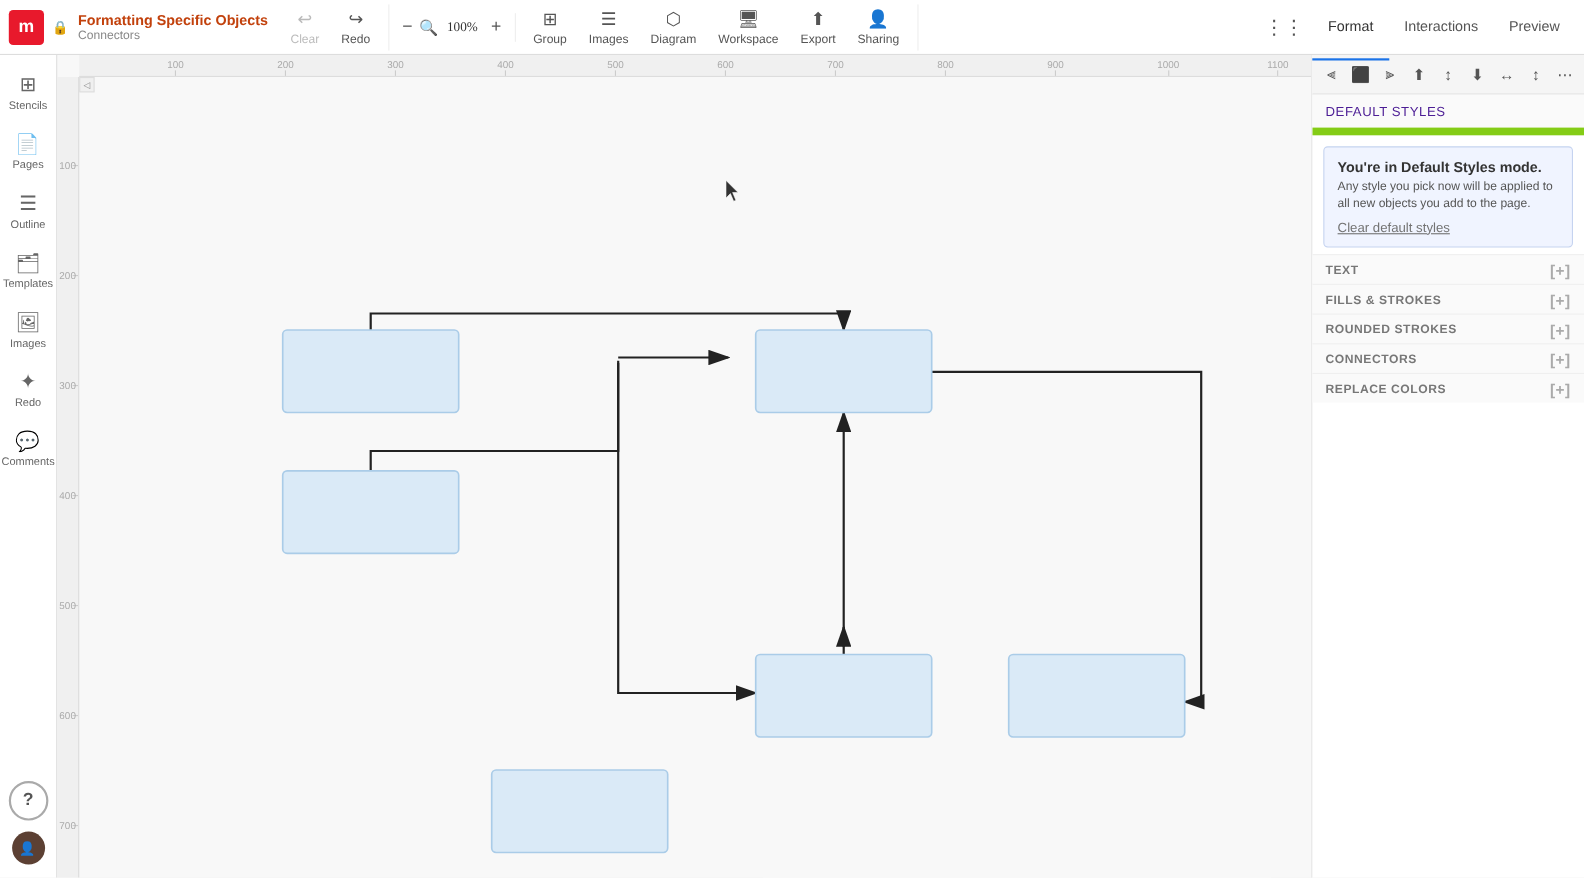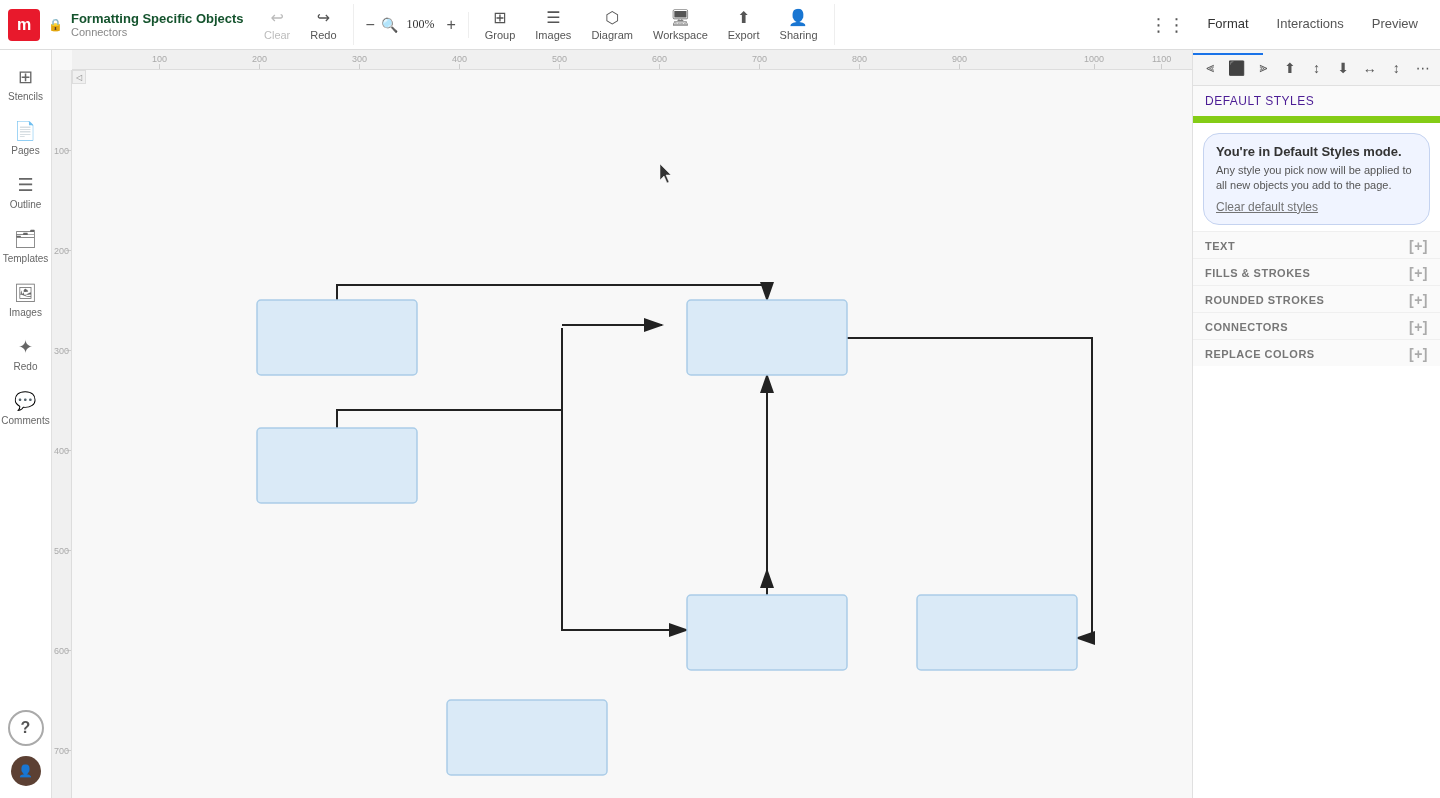--- a/index.html
+++ b/index.html
@@ -19,21 +19,21 @@
     }
     .logo-area {
       display: flex; align-items: center; gap: 8px; min-width: 240px;
     }
     .logo-box {
       width: 32px; height: 32px; background: #e8192c; border-radius: 4px;
       display: flex; align-items: center; justify-content: center;
       color: white; font-weight: bold; font-size: 16px;
     }
     .lock-icon { font-size: 12px; color: #888; }
-    .doc-title { font-size: 13px; font-weight: 600; color: #14532d; line-height: 1.2; }
+    .doc-title { font-size: 13px; font-weight: 600; color: #c2410c; line-height: 1.2; }
     .doc-subtitle { font-size: 11px; color: #888; }
 
     .toolbar-group {
       display: flex; align-items: center; gap: 4px; padding: 0 8px;
       border-right: 1px solid #eee;
     }
     .toolbar-btn {
       display: flex; flex-direction: column; align-items: center; justify-content: center;
       padding: 4px 8px; border-radius: 4px; cursor: pointer;
       font-size: 11px; color: #555; gap: 2px; min-width: 40px;
@@ -129,21 +129,21 @@
 
     
     #right-panel-icons {
       height: 36px; background: #f5f5f5; border-bottom: 1px solid #e0e0e0;
       display: flex; align-items: center; justify-content: space-around; padding: 0 4px;
     }
     .rp-icon { width: 28px; height: 28px; display: flex; align-items: center; justify-content: center; cursor: pointer; border-radius: 3px; font-size: 14px; color: #555; }
 
     
     #default-styles-banner {
-      background: #f0f4ff; border: 1px solid #c5d3f0; margin: 10px 10px 6px; border-radius: 16px; padding: 10px 12px;
+      background: #f0f4ff; border: 1px solid #c5d3f0; margin: 10px 10px 6px; border-radius: 4px; padding: 10px 12px;
     }
     #default-styles-banner .ds-title { font-size: 13px; font-weight: 600; color: #333; margin-bottom: 4px; }
     #default-styles-banner .ds-desc { font-size: 11px; color: #555; line-height: 1.4; margin-bottom: 6px; }
     #default-styles-banner .ds-link { font-size: 12px; color: #737373; cursor: pointer; text-decoration: underline; }
 
     
     .rp-section-label {
       font-size: 11px; font-weight: 600; color: #777; letter-spacing: 0.5px;
       padding: 6px 12px 4px; display: flex; align-items: center; justify-content: space-between;
       border-top: 1px solid #efefef; cursor: pointer; background: #fafafa;
@@ -289,21 +289,21 @@
           <div class="ruler-mark-line"></div>
         </div>
       <div class="ruler-mark" style="left:780px;">
           <span>800</span>
           <div class="ruler-mark-line"></div>
         </div>
       <div class="ruler-mark" style="left:880px;">
           <span>900</span>
           <div class="ruler-mark-line"></div>
         </div>
-      <div class="ruler-mark" style="left:1012px;">
+      <div class="ruler-mark" style="left:980px;">
           <span>1000</span>
           <div class="ruler-mark-line"></div>
         </div>
       <div class="ruler-mark" style="left:1080px;">
           <span>1100</span>
           <div class="ruler-mark-line"></div>
         </div>
     </div>
     <div id="ruler-left">
       <div class="ruler-mark-v" style="top:80px;">

